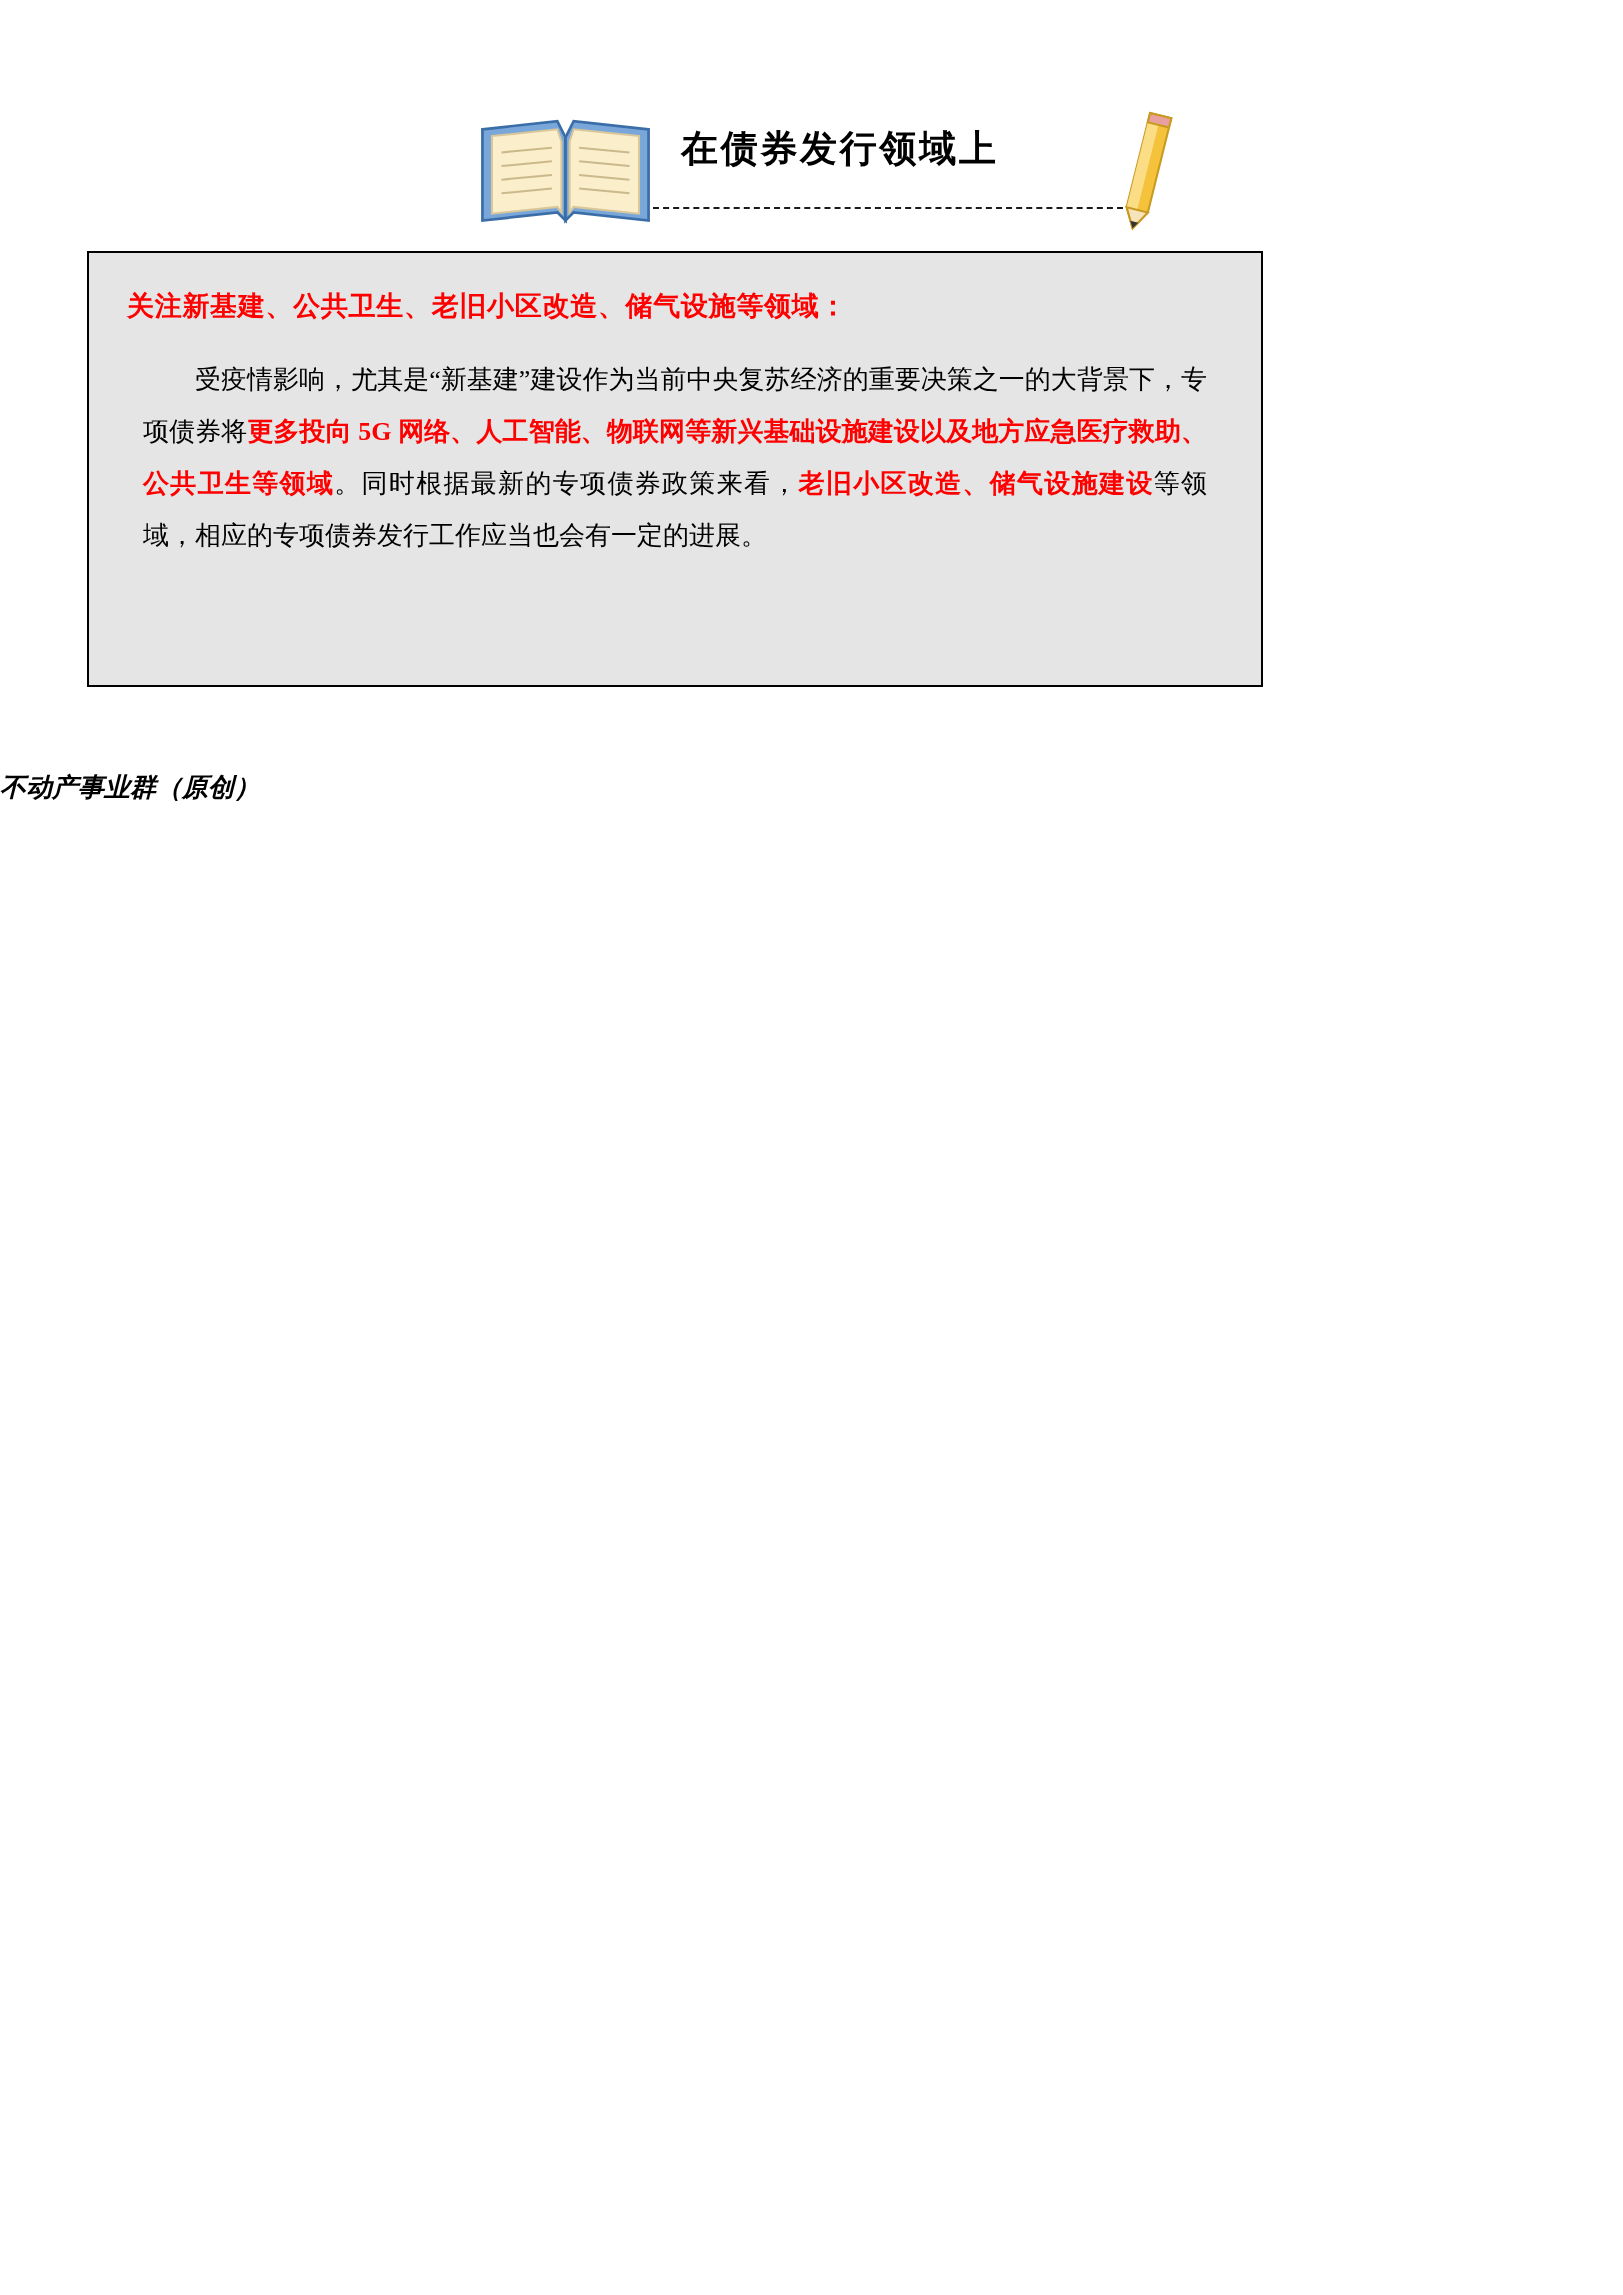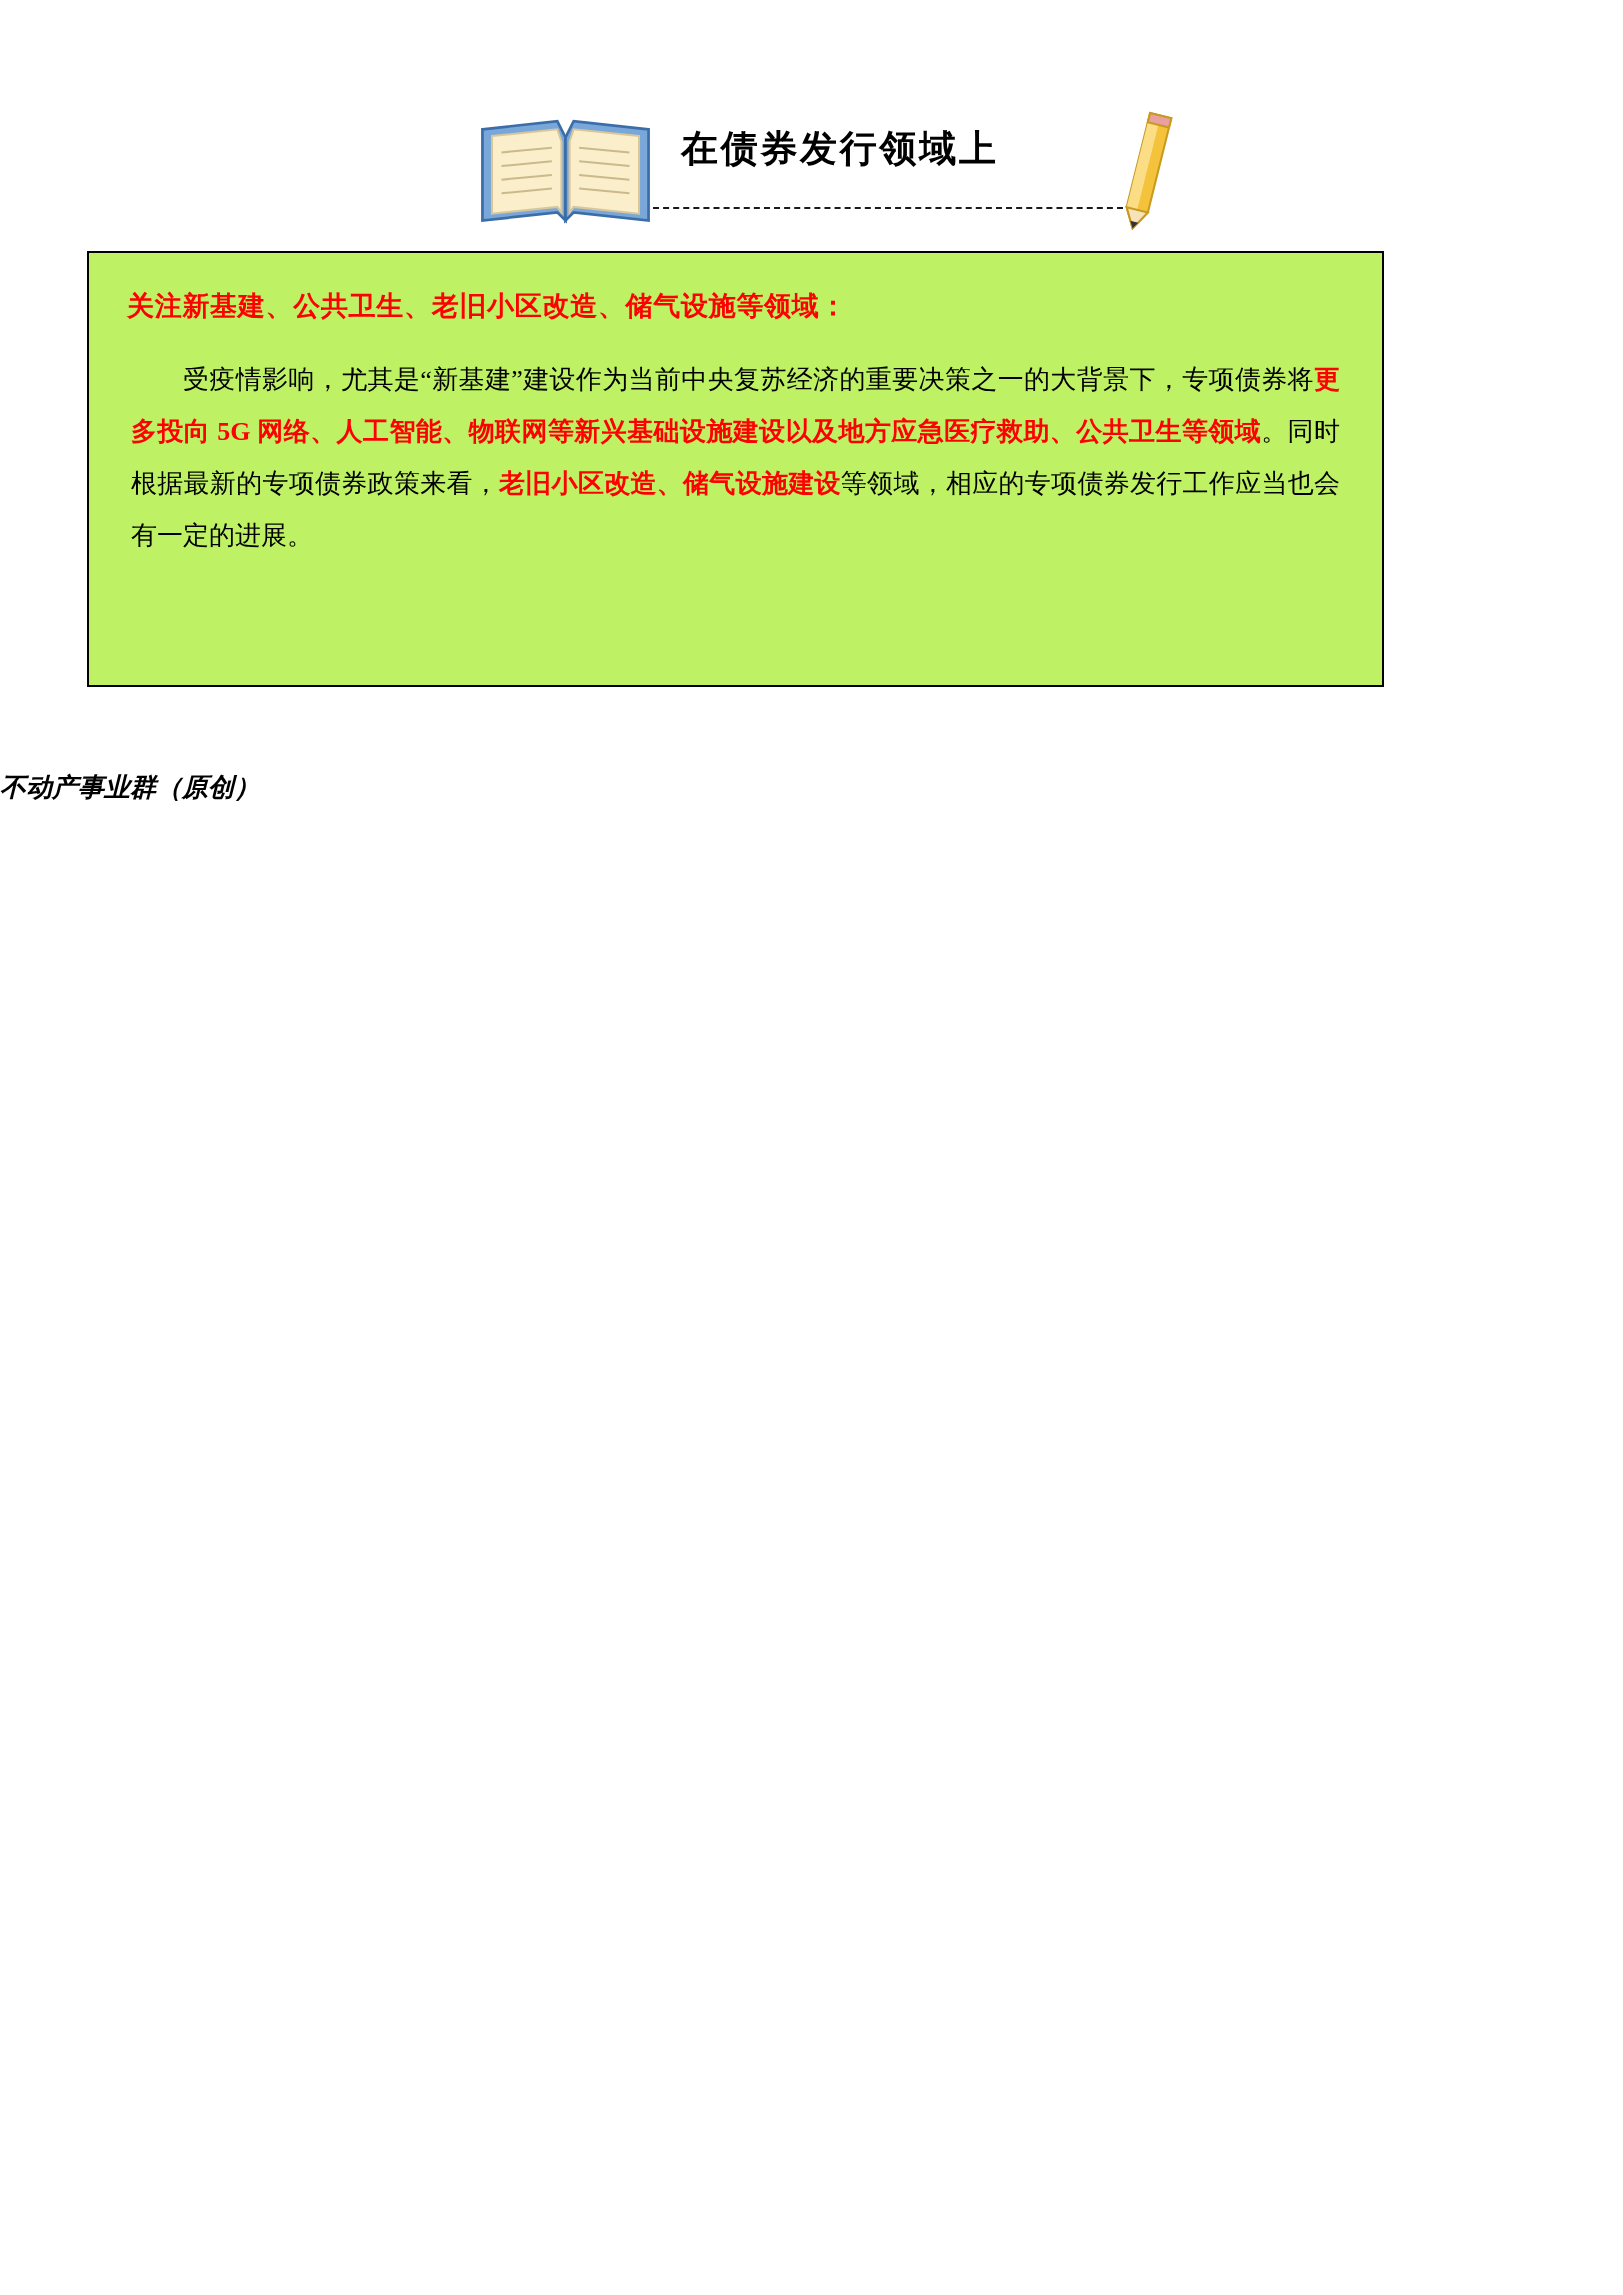--- a/index.html
+++ b/index.html
@@ -61,42 +61,42 @@
     top: 5.5px;
     width: 82px;
     height: 130px;
   }
 
   
   .content-box {
     position: absolute;
     left: 87px;
     top: 251px;
-    width: 1297px;
+    width: 1176px;
     min-height: 436px;
-    background: #bef264;
+    background: #e5e5e5;
     border: 2px solid #000000;
     box-sizing: border-box;
     padding: 33px 38px 40px 38px;
   }
   .box-heading {
     color: #ff0000;
     font-weight: bold;
     font-size: 27px;
     line-height: 1.5;
     letter-spacing: 0.7px;
     margin: 0 0 27px 0;
   }
   .box-para {
     font-size: 26px;
     line-height: 2.0;
     color: #000000;
     text-align: justify;
     text-justify: inter-ideograph;
-    margin: 4px;
+    margin: 16px;
     text-indent: 52px;
   }
   .red-bold {
     color: #ff0000;
     font-weight: bold;
   }
 
   
   .signature {
     position: absolute;

